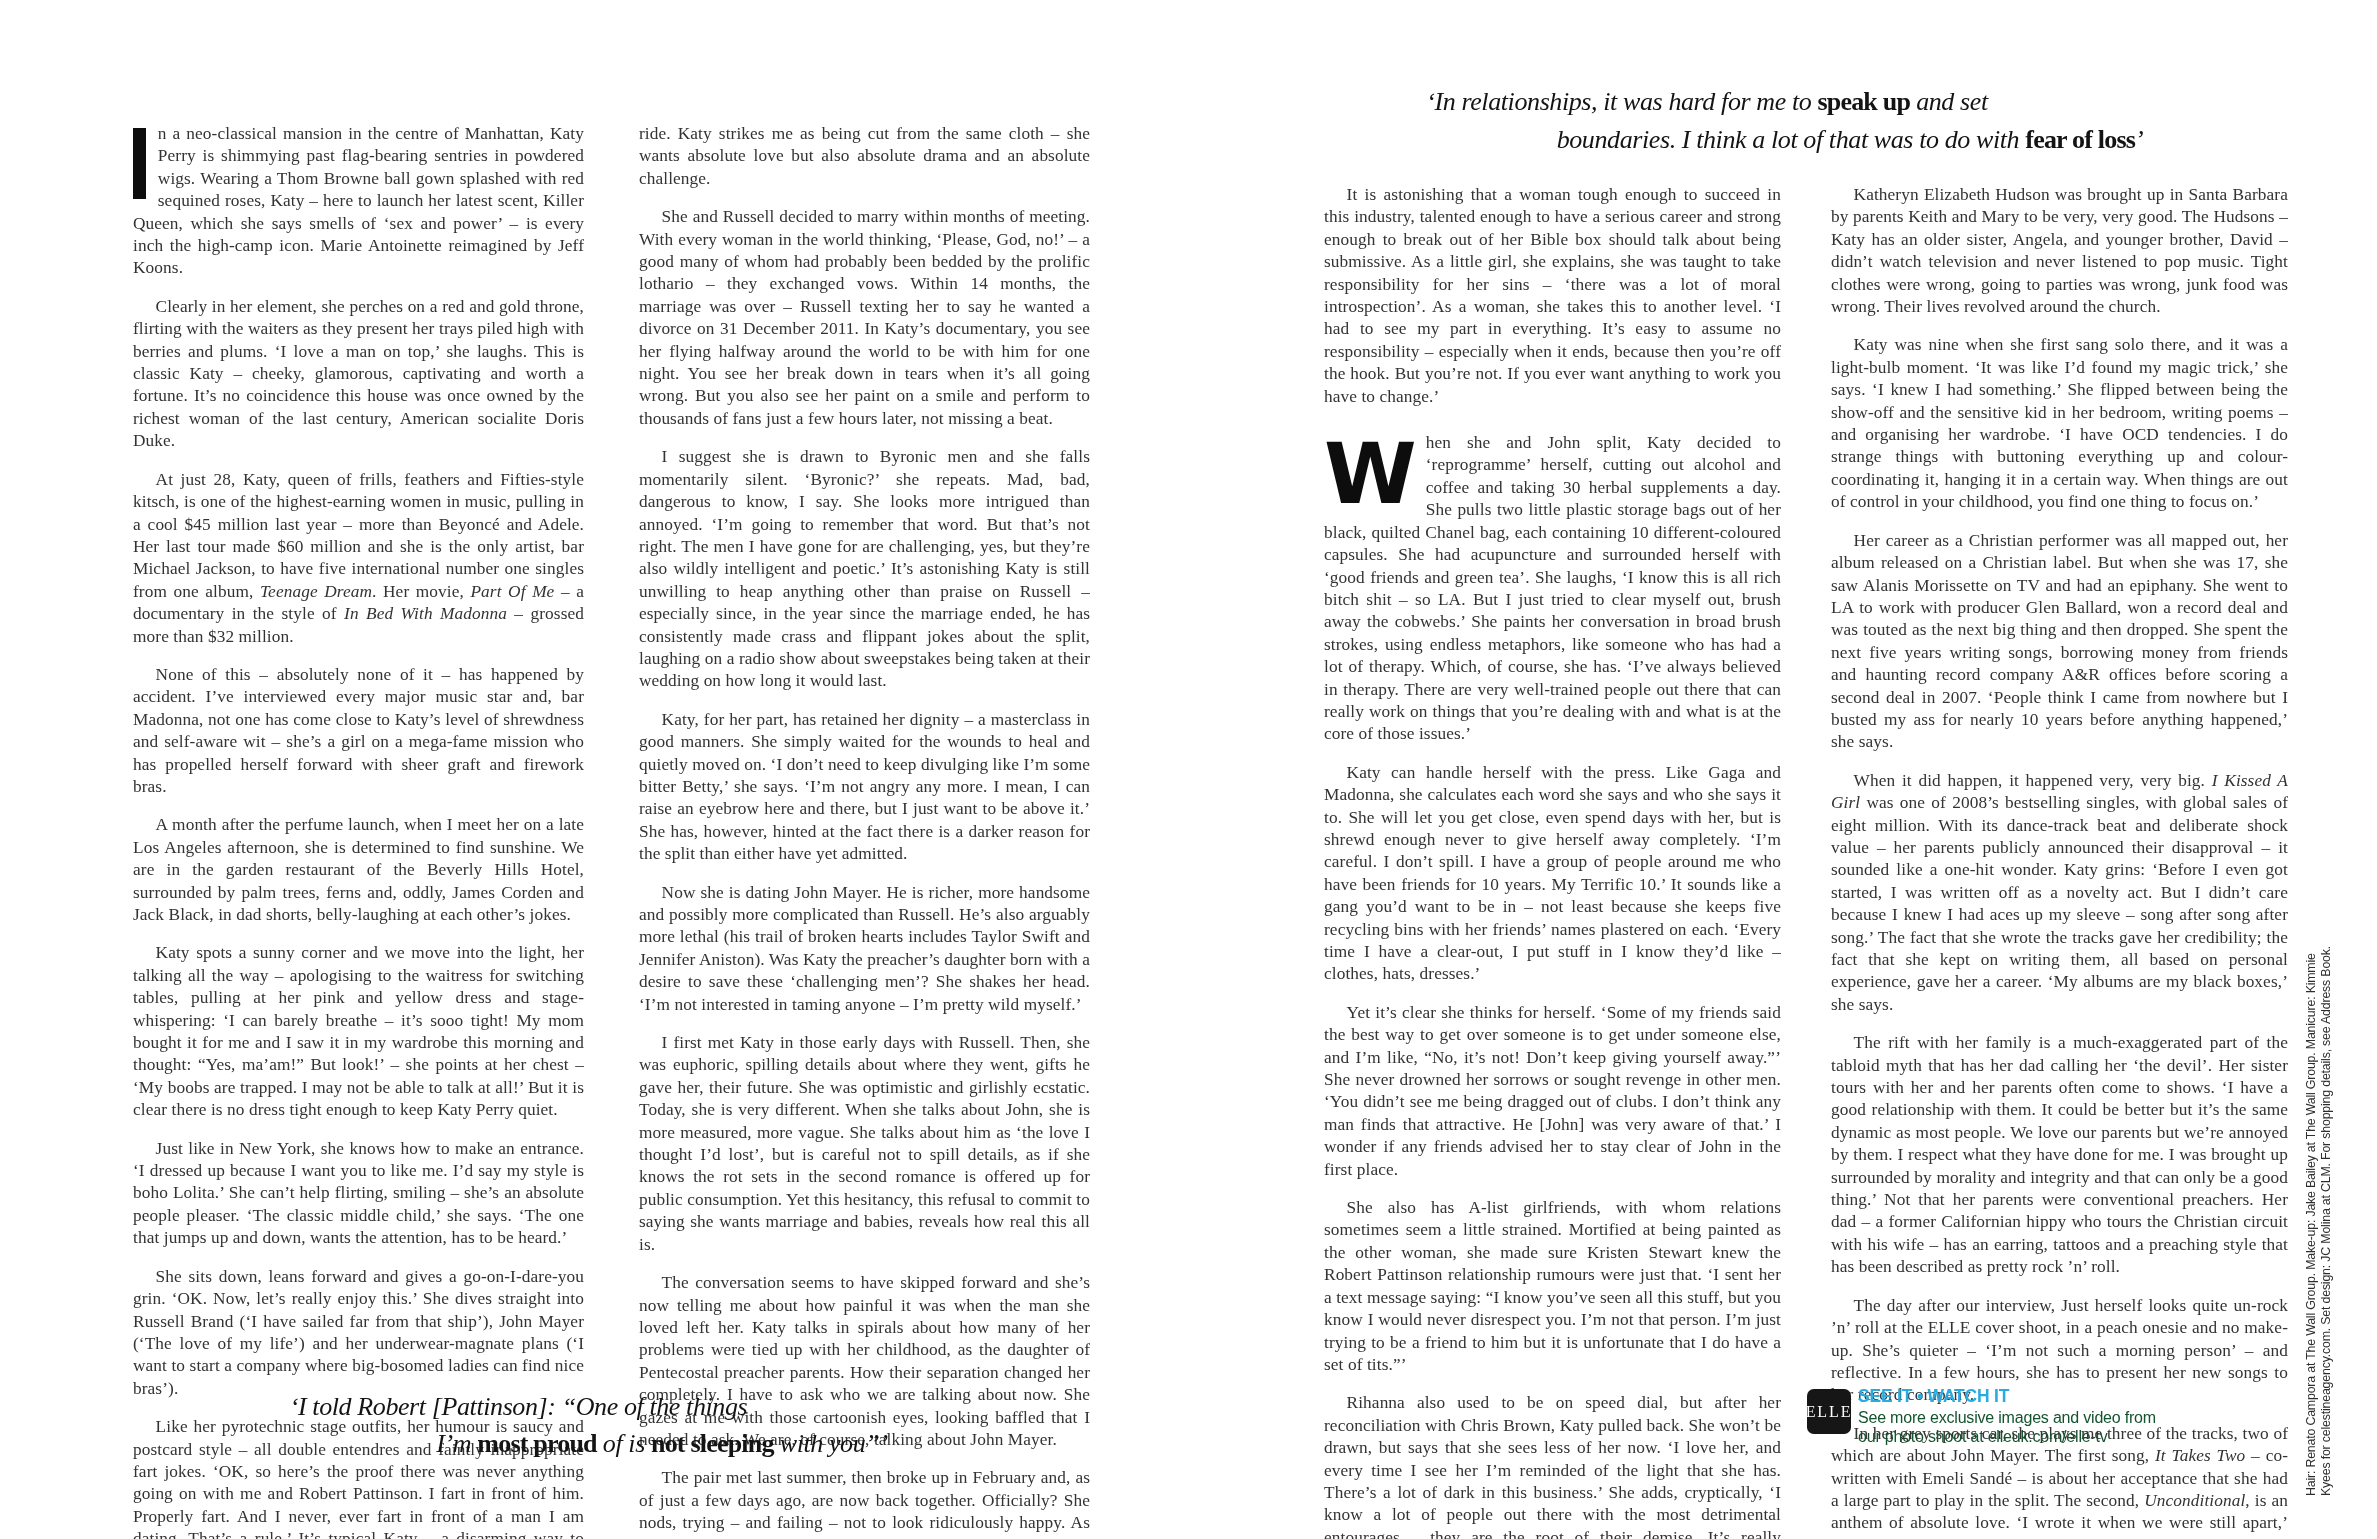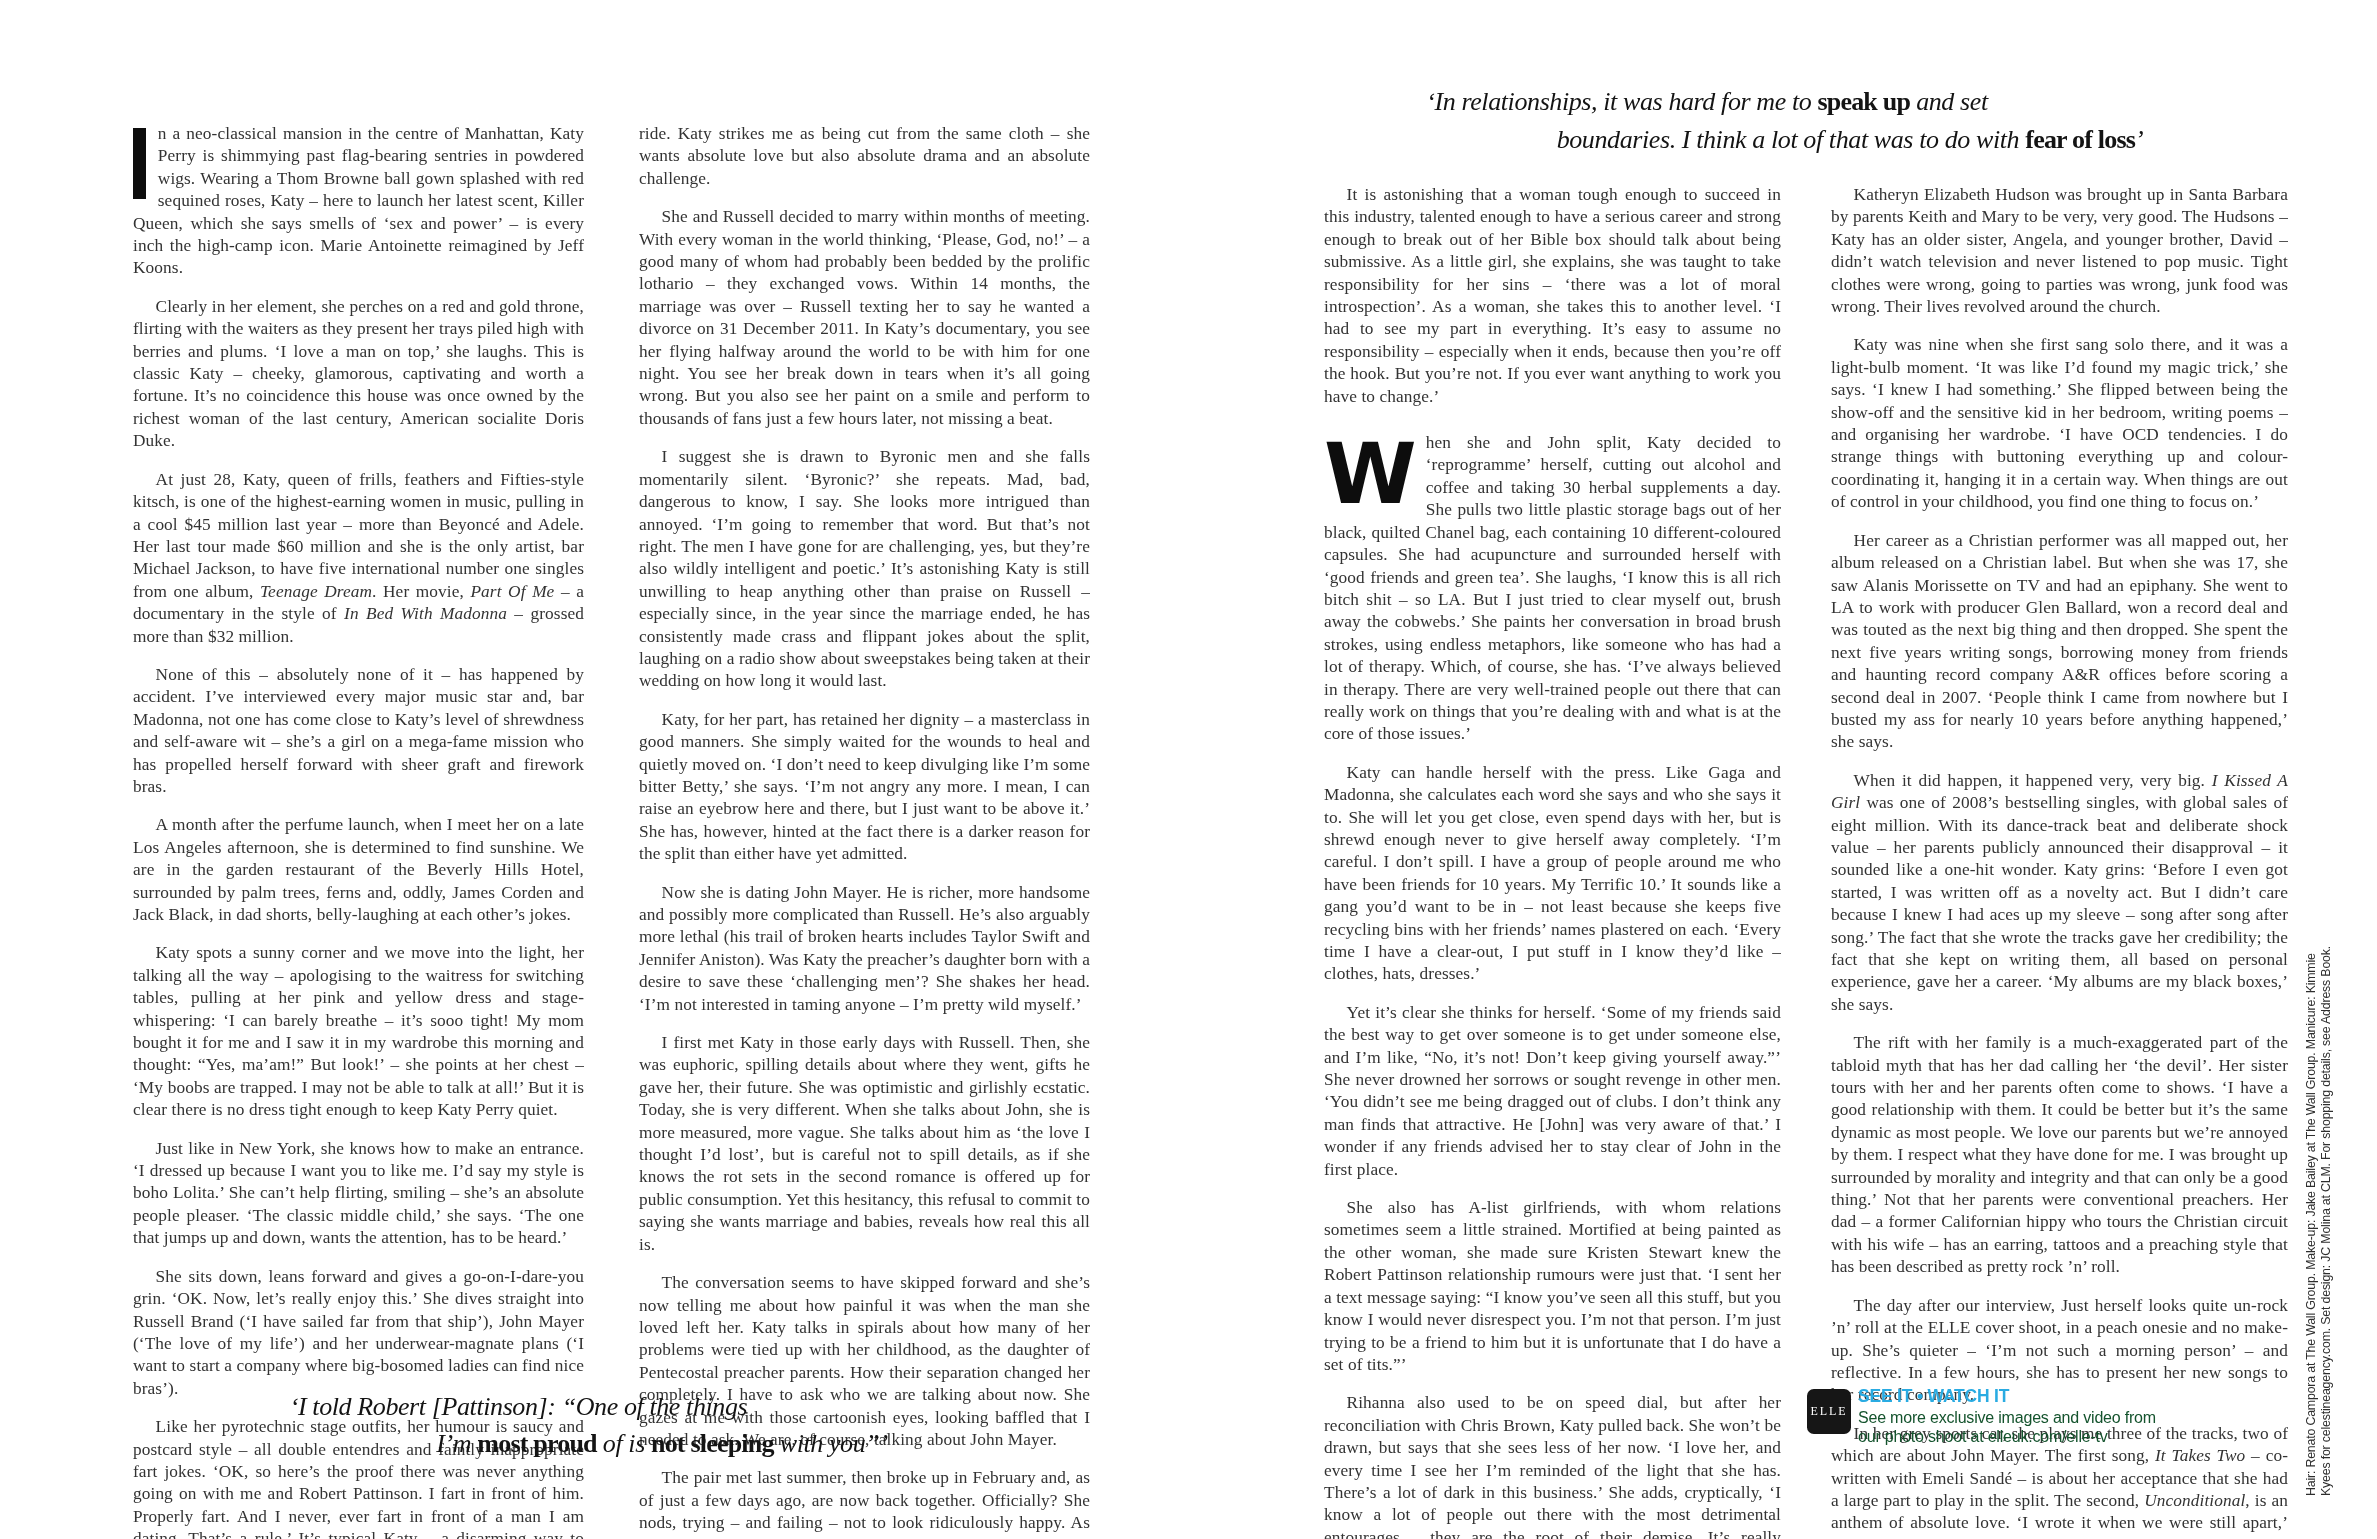--- a/index.html
+++ b/index.html
@@ -38,21 +38,21 @@
   }
   .pq b.up{font-style:normal;font-weight:700;letter-spacing:-0.8px;}
   #hq1{left:1316px;top:84px;width:782px;}
   #hq2{left:1444px;top:122px;width:812px;}
   #bq1{left:248px;top:1389px;width:541px;}
   #bq2{left:316px;top:1426px;width:692px;}
   
   #elle-logo{
     position:absolute;left:1807px;top:1389px;width:44px;height:45px;
     background:#161616;border-radius:6.8px;color:#ffffff;
-    font-family:"Liberation Serif", serif;font-size:12px;letter-spacing:1.9px;
+    font-family:"Liberation Serif", serif;font-size:16px;letter-spacing:1.9px;
     display:flex;align-items:center;justify-content:center;
   }
   #seeit-title{
     position:absolute;left:1858px;top:1385px;color:#29ABE2;
     font-family:"Liberation Sans", sans-serif;font-weight:bold;font-size:19px;
     letter-spacing:-0.2px;transform:scaleX(0.92);transform-origin:left;
   }
   #seeit-text{
     position:absolute;left:1858px;top:1408px;color:#14532d;
     font-family:"Liberation Sans", sans-serif;font-size:16px;line-height:19px;

